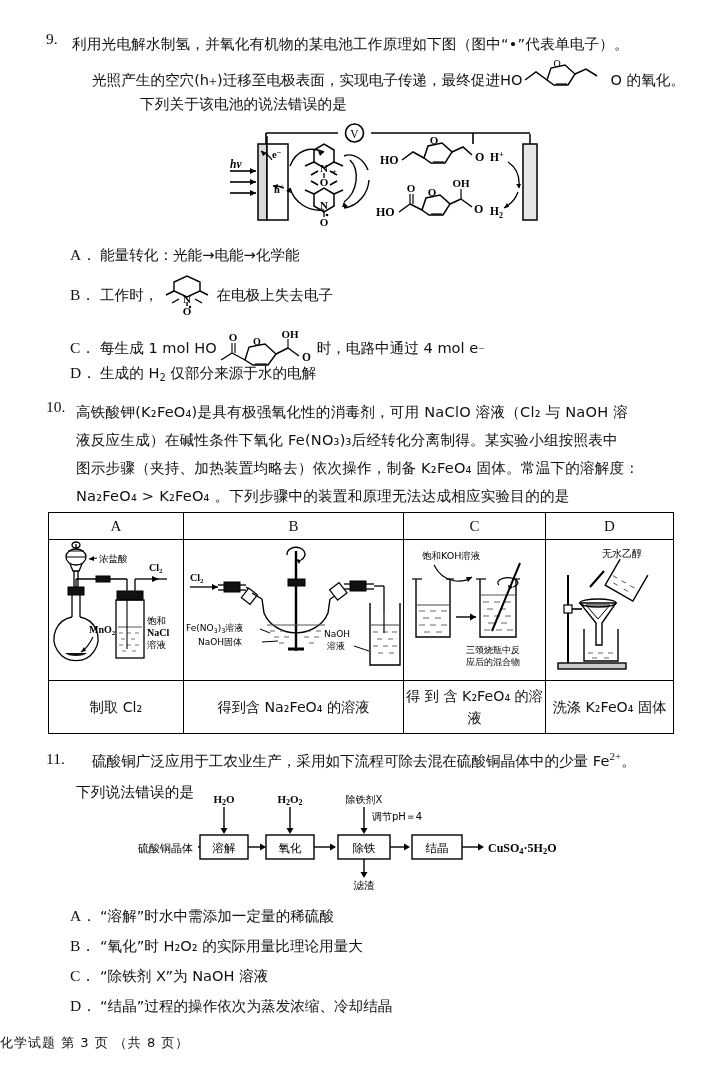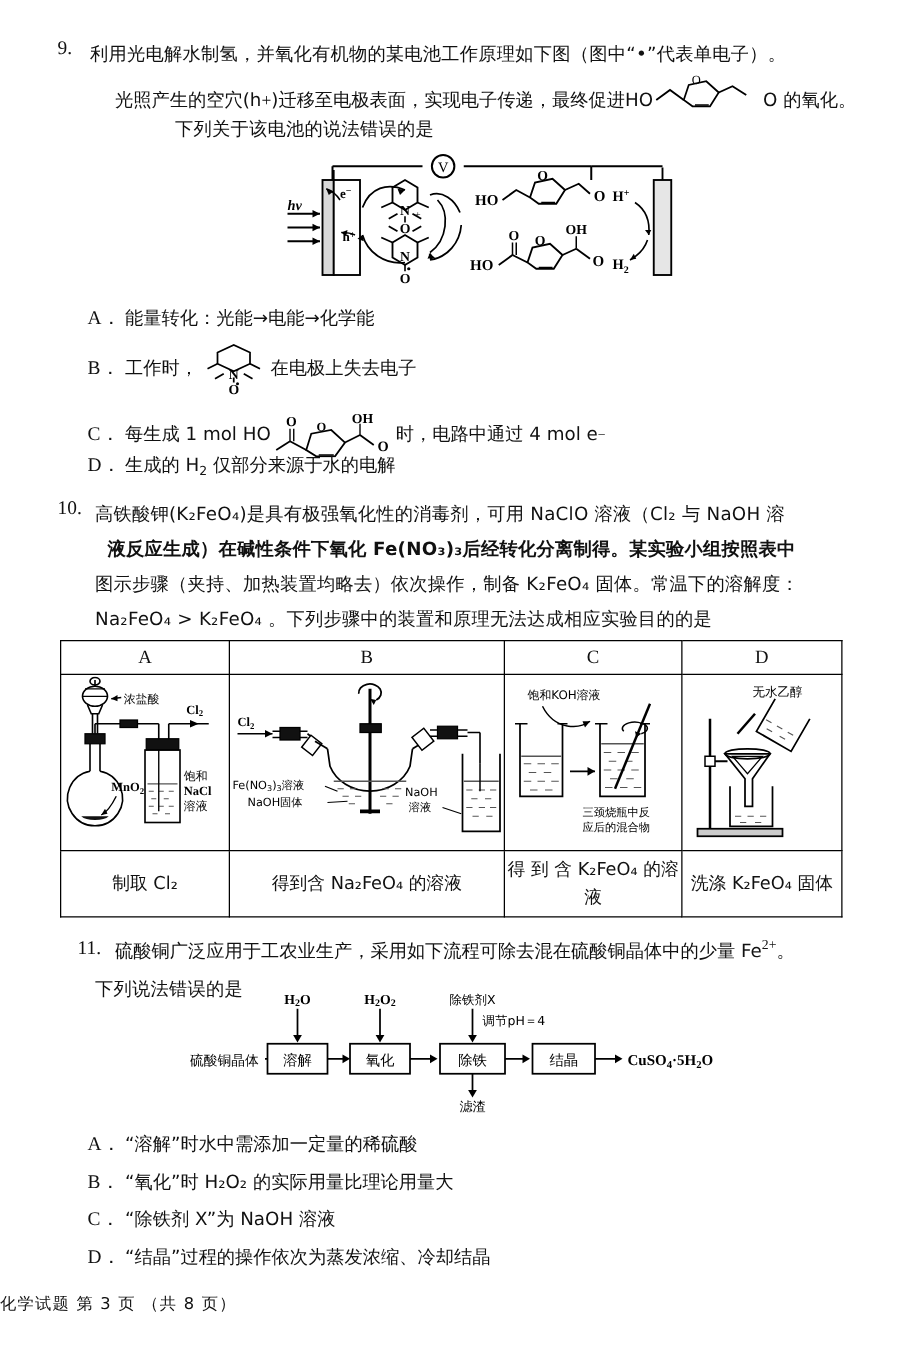--- a/index.html
+++ b/index.html
@@ -296,21 +296,21 @@
   <div class="opt" style="position:absolute; left:70px; top:358px;">
     <span class="lab">D．</span>
     <span class="cn">
       <span>生成的 H</span><sub>2</sub><span> 仅部分来源于水的电解</span>
     </span>
   </div>
 
   <div class="qblock" style="left:46px; top:398px; width:660px;">
     <div style="position:absolute; left:0; top:0; font-size:15.5px;">10.</div>
     <div class="qtext cn" style="position:absolute; left:30px; top:0px; white-space:nowrap;">高铁酸钾(K₂FeO₄)是具有极强氧化性的消毒剂，可用 NaClO 溶液（Cl₂ 与 NaOH 溶</div>
-    <div class="qtext cn" style="position:absolute; left:40px; top:28px; white-space:nowrap;font-weight:bold;">液反应生成）在碱性条件下氧化 Fe(NO₃)₃后经转化分离制得。某实验小组按照表中</div>
+    <div class="qtext cn" style="position:absolute; left:30px; top:28px; white-space:nowrap;">液反应生成）在碱性条件下氧化 Fe(NO₃)₃后经转化分离制得。某实验小组按照表中</div>
     <div class="qtext cn" style="position:absolute; left:30px; top:56px; white-space:nowrap;">图示步骤（夹持、加热装置均略去）依次操作，制备 K₂FeO₄ 固体。常温下的溶解度：</div>
     <div class="qtext cn" style="position:absolute; left:30px; top:84px; white-space:nowrap;">Na₂FeO₄ &gt; K₂FeO₄ 。下列步骤中的装置和原理无法达成相应实验目的的是</div>
   </div>
 
   <table class="exp" style="left:48px; top:512px; width:625px;">
     <colgroup>
       <col style="width:135px">
         <col style="width:220px">
       <col style="width:142px">
         <col style="width:128px">
@@ -556,28 +556,28 @@
       <tr>
         <td class="purpose">制取 Cl₂</td>
         <td class="purpose">得到含 Na₂FeO₄ 的溶液</td>
         <td class="purpose">得 到 含 K₂FeO₄ 的溶液</td>
         <td class="purpose">洗涤 K₂FeO₄ 固体</td>
       </tr>
     </tbody>
   </table>
 
   <div class="qblock" style="left:46px; top:750px; width:660px;">
-    <div style="position:absolute; left:16px; top:0; font-size:15.5px;">11.</div>
+    <div style="position:absolute; left:0; top:0; font-size:15.5px;">11.</div>
     <div style="position:absolute; left:46px; top:0px; white-space:nowrap;">
       <span class="cn">硫酸铜广泛应用于工农业生产，采用如下流程可除去混在硫酸铜晶体中的少量 Fe</span><span class="sci" style="font-size:11px; vertical-align:super;">2+</span><span class="cn">。</span>
     </div>
     <div class="qtext cn" style="position:absolute; left:30px; top:28px;">下列说法错误的是</div>
   </div>
 
-  <div class="figwrap" style="left:150px; top:790px; width:470px; height:100px;">
+  <div class="figwrap" style="left:136px; top:790px; width:470px; height:100px;">
     <svg width="470" height="100" viewBox="0 0 470 100">
 
       <text x="88" y="13" text-anchor="middle" font-family="Liberation Serif, serif" font-size="11" font-weight="bold">H<tspan font-size="8" dy="2">2</tspan><tspan dy="-2">O</tspan></text>
       <text x="154" y="13" text-anchor="middle" font-family="Liberation Serif, serif" font-size="11" font-weight="bold">H<tspan font-size="8" dy="2">2</tspan><tspan dy="-2">O</tspan><tspan font-size="8" dy="2">2</tspan></text>
       <text x="228" y="13" text-anchor="middle" font-family="DejaVu Sans, sans-serif" font-size="10">除铁剂X</text>
       <text x="236" y="30" font-family="DejaVu Sans, sans-serif" font-size="10">调节pH＝4</text>
 
       <g fill="none" stroke="#000" stroke-width="1.4">
         <path d="M88,17 L88,40"></path>
         <path d="M154,17 L154,40"></path>

